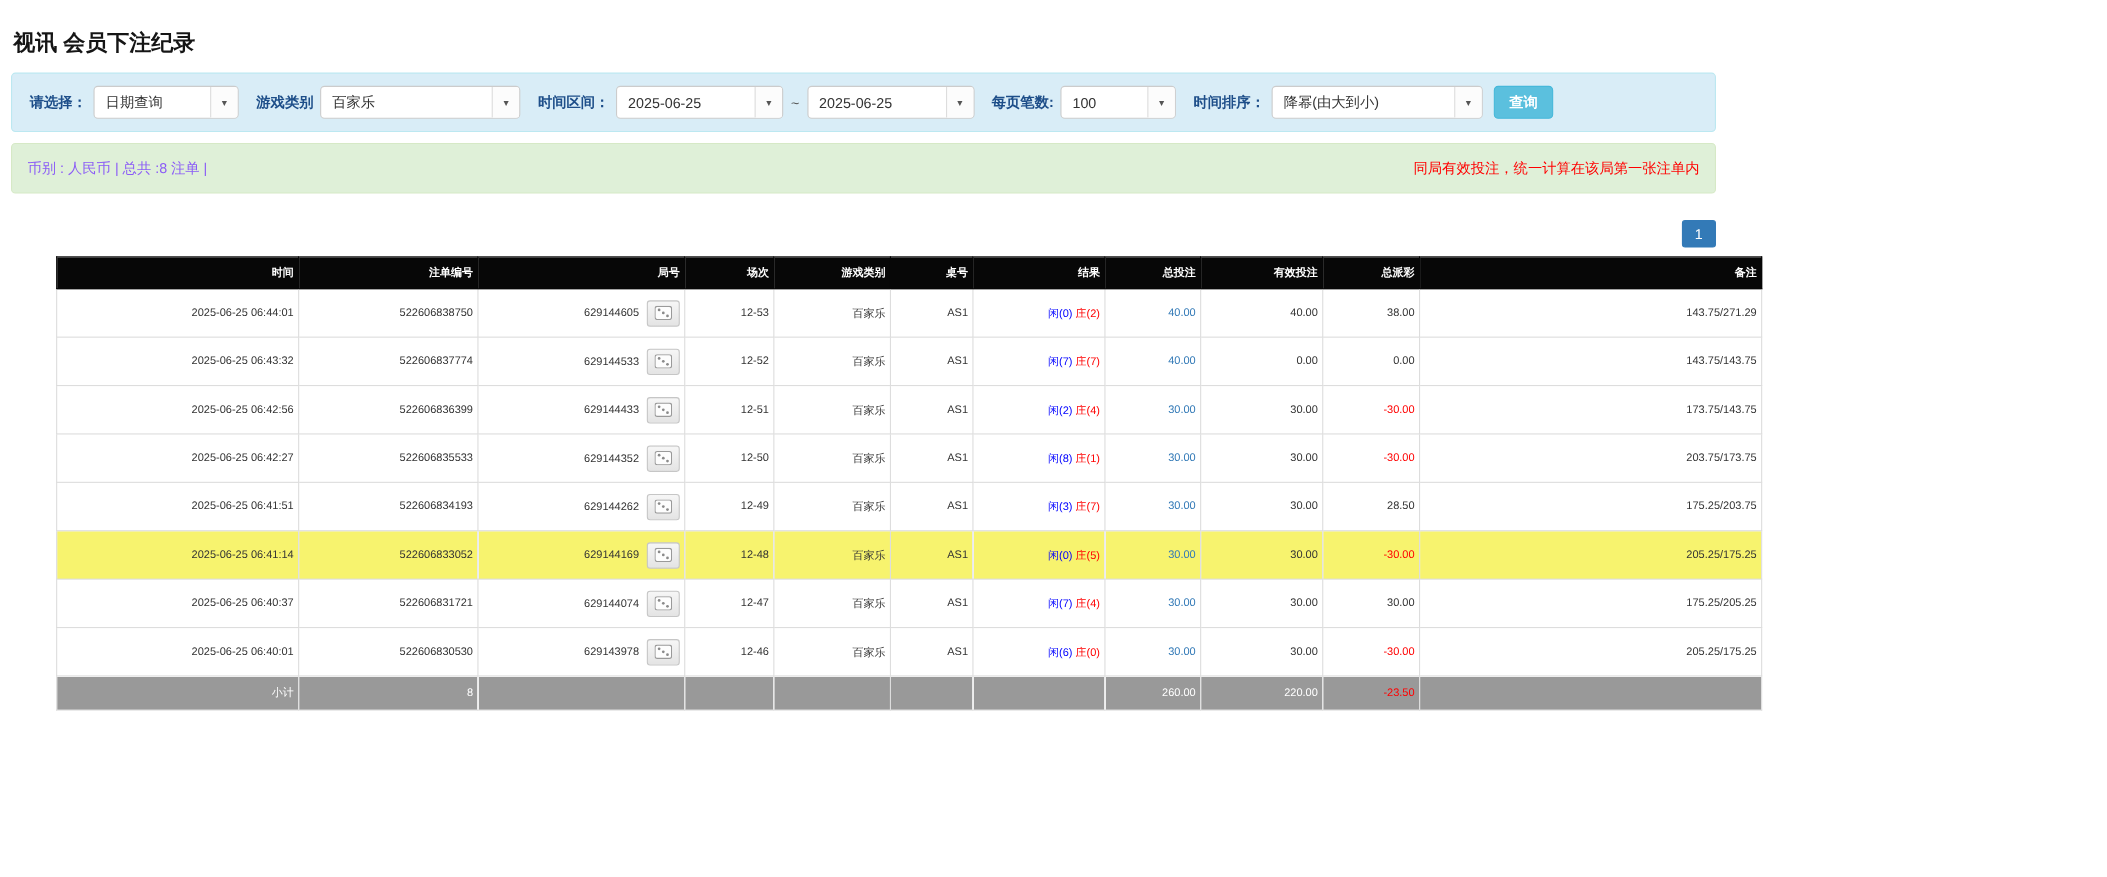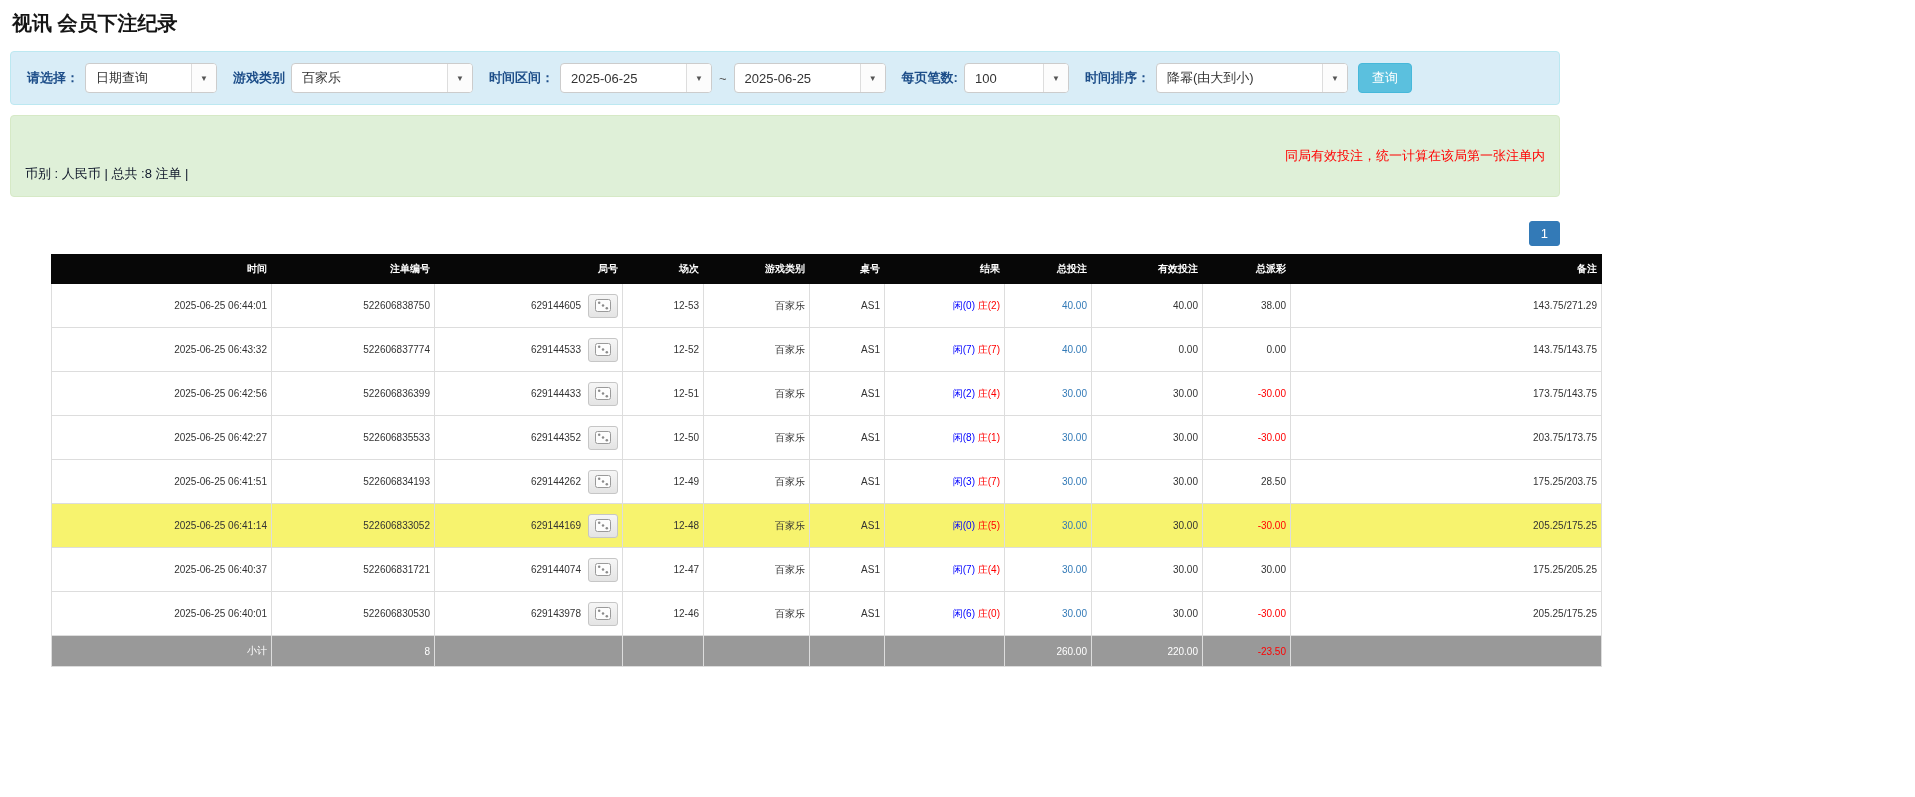--- a/index.html
+++ b/index.html
@@ -4,21 +4,21 @@
 <style>
   * { box-sizing: border-box; margin: 0; padding: 0; }
   html, body { background: #fff; }
   body {
     width: 1915px;
     min-height: 797px;
     font-family: "Liberation Sans", "DejaVu Sans", sans-serif;
     font-size: 13px;
     color: #333;
   }
-  .content { width: 1550px; margin-left: 10px; padding-top: 8px; }
+  .content { width: 1550px; margin-left: 10px; padding-top: 23px; }
 
   .title {
     font-size: 20px;
     font-weight: 600;
     color: #151515;
     margin: 2px 0 14px 2px;
   }
 
   
   .filter-bar {
@@ -67,34 +67,35 @@
     margin-left: 10px;
     height: 30px;
     background: var(--search-button-bg, #5bc0de);
     border: 1px solid #46b8da;
     color: #fff;
     font-size: 13px;
     padding: 0 13px;
     border-radius: 4px;
     cursor: pointer;
     font-family: inherit;
+    font-weight: bold;
   }
 
   
   .summary-bar {
     margin-top: 10px;
     background: var(--success-bar-bg, #dff0d8);
     border: 1px solid #d6e9c6;
     border-radius: 4px;
     padding: 13px 14px;
     display: flex;
     justify-content: space-between;
     align-items: center;
   }
-  .summary-left { color: #0f172a; margin-top: 36px; }
+  .summary-left { color: #8b5cf6; }
   .summary-right { color: var(--negative-red, #f00); }
 
   
   .pager { margin: 24px 0 8px; text-align: right; }
   .page-btn {
     display: inline-block;
     background: var(--accent-blue, #337ab7);
     border: 1px solid var(--accent-blue, #337ab7);
     color: #fff;
     padding: 4px 11px;

